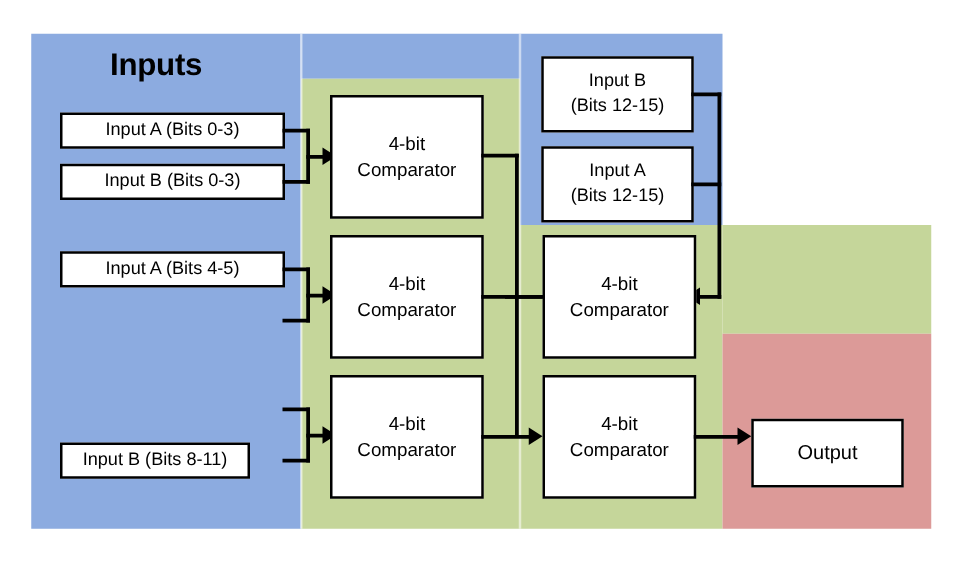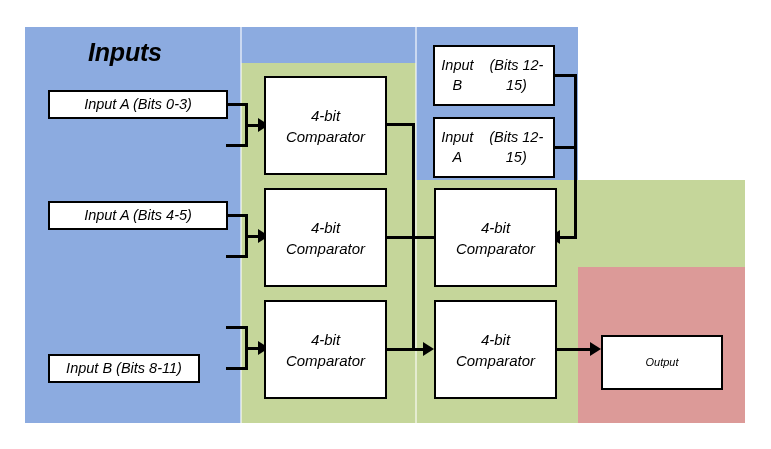--- a/index.html
+++ b/index.html
@@ -11,21 +11,20 @@
     width: 771px;
     height: 449px;
     overflow: hidden;
     font-family: "Liberation Sans", sans-serif;
   }
   #canvas {
     position: relative;
     width: 771px;
     height: 449px;
     background: #ffffff;
-    font-style: italic;
   }
 
   
   .zone {
     position: absolute;
     box-sizing: border-box;
   }
   .zone-inputs-left  { left: 25px;  top: 27px;  width: 216px; height: 396px; }
   .zone-inputs-mid   { left: 241px; top: 27px;  width: 175px; height: 36px;  }
   .zone-inputs-right { left: 416px; top: 27px;  width: 162px; height: 153px; }
@@ -68,30 +67,30 @@
     text-align: center;
     color: #000000;
     line-height: 1.22;
   }
   .box-input {
     font-size: 14.5px;
     white-space: nowrap;
   }
   .box-input-stacked {
     font-size: 14.5px;
-    flex-direction: row;
+    flex-direction: column;
     line-height: 1.35;
   }
   .box-comparator {
     font-size: 15px;
     flex-direction: column;
     line-height: 1.4;
   }
   .box-output {
-    font-size: 11px;
+    font-size: 16px;
     align-items: center;
   }
 
   
   .wire {
     position: absolute;
     background: #000000;
   }
   .wire-h { height: 3px; }
   .wire-v { width: 3px; }
@@ -127,20 +126,23 @@
 
   <div class="zone zone-outputs" style="background:#dc9a98"></div>
 
   <div class="seam" style="left:240px; top:27px;  height:396px;"></div>
   <div class="seam" style="left:415px; top:27px;  height:396px;"></div>
 
   <div class="zone-title title-inputs">Inputs</div>
 
   <div class="box box-input" style="left:48px; top:90px; width:180px; height:29px;">
     <span>Input A (Bits 0-3)</span>
+  </div>
+  <div class="box box-input" style="left:48px; top:131px; width:180px; height:29px;">
+    <span>Input B (Bits 0-3)</span>
   </div>
 
   <div class="wire wire-h" style="left:226px; top:103px; width:22px;"></div>
   <div class="wire wire-h" style="left:226px; top:144px; width:22px;"></div>
   <div class="wire wire-v" style="left:245px; top:103px; height:44px;"></div>
   <div class="wire wire-h" style="left:245px; top:124px; width:17px;"></div>
   <div class="arrow arrow-right" style="left:258px; top:118px;"></div>
 
   <div class="box box-input" style="left:48px; top:201px; width:180px; height:29px;">
     <span>Input A (Bits 4-5)</span>

